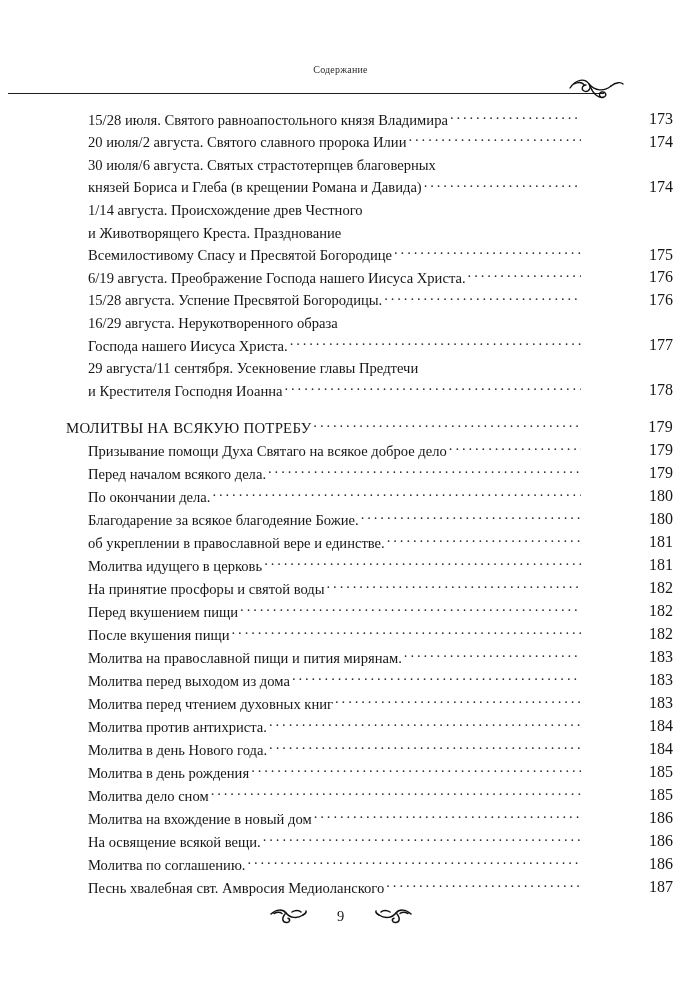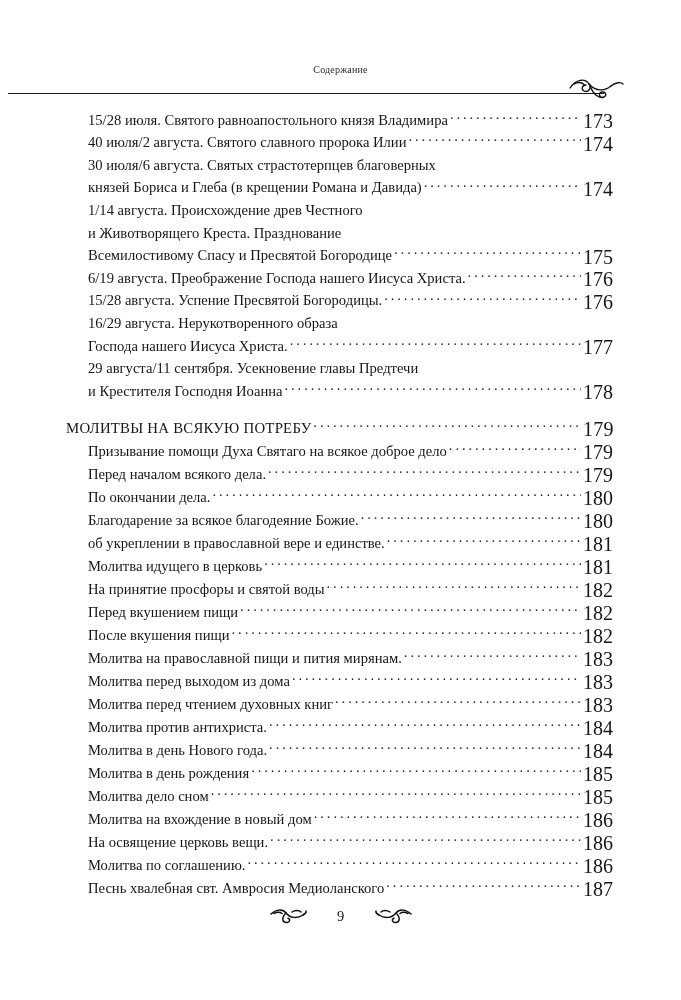--- a/index.html
+++ b/index.html
@@ -101,22 +101,22 @@
     white-space: nowrap;
   }
 
   .row .pageno {
     flex: 0 0 auto;
     position: absolute;
     right: 0;
     width: 98px;
     padding-right: 8px;
     box-sizing: border-box;
-    text-align: left;
-    font-size: 20px;
+    text-align: right;
+    font-size: 16px;
   }
 
   
   .row.nodots .leader { visibility: hidden; }
 
   .row.section-title {
     font-size: 14.8px;
     letter-spacing: 0.25px;
   }
 
@@ -168,21 +168,21 @@
     </svg>
   </div>
 
   <div class="toc block-a">
       <div class="row lvl-1">
         <span class="label">15/28 июля. Святого равноапостольного князя Владимира</span>
         <span class="leader"></span>
         <span class="pageno">173</span>
       </div>
       <div class="row lvl-1">
-        <span class="label">40 июля/2 августа. Святого славного пророка Илии</span>
+        <span class="label">20 июля/2 августа. Святого славного пророка Илии</span>
         <span class="leader"></span>
         <span class="pageno">174</span>
       </div>
       <div class="row lvl-1 nodots nonum">
         <span class="label">30 июля/6 августа. Святых страстотерпцев благоверных</span>
         <span class="leader"></span>
       </div>
       <div class="row lvl-1">
         <span class="label">князей Бориса и Глеба (в крещении Романа и Давида)</span>
         <span class="leader"></span>
@@ -316,21 +316,21 @@
         <span class="label">Молитва дело сном</span>
         <span class="leader"></span>
         <span class="pageno">185</span>
       </div>
       <div class="row lvl-1">
         <span class="label">Молитва на вхождение в новый дом</span>
         <span class="leader"></span>
         <span class="pageno">186</span>
       </div>
       <div class="row lvl-1">
-        <span class="label">На освящение церковь вещи.</span>
+        <span class="label">На освящение всякой вещи.</span>
         <span class="leader"></span>
         <span class="pageno">186</span>
       </div>
       <div class="row lvl-1">
         <span class="label">Молитва по соглашению.</span>
         <span class="leader"></span>
         <span class="pageno">186</span>
       </div>
       <div class="row lvl-1">
         <span class="label">Песнь хвалебная свт. Амвросия Медиоланского</span>

